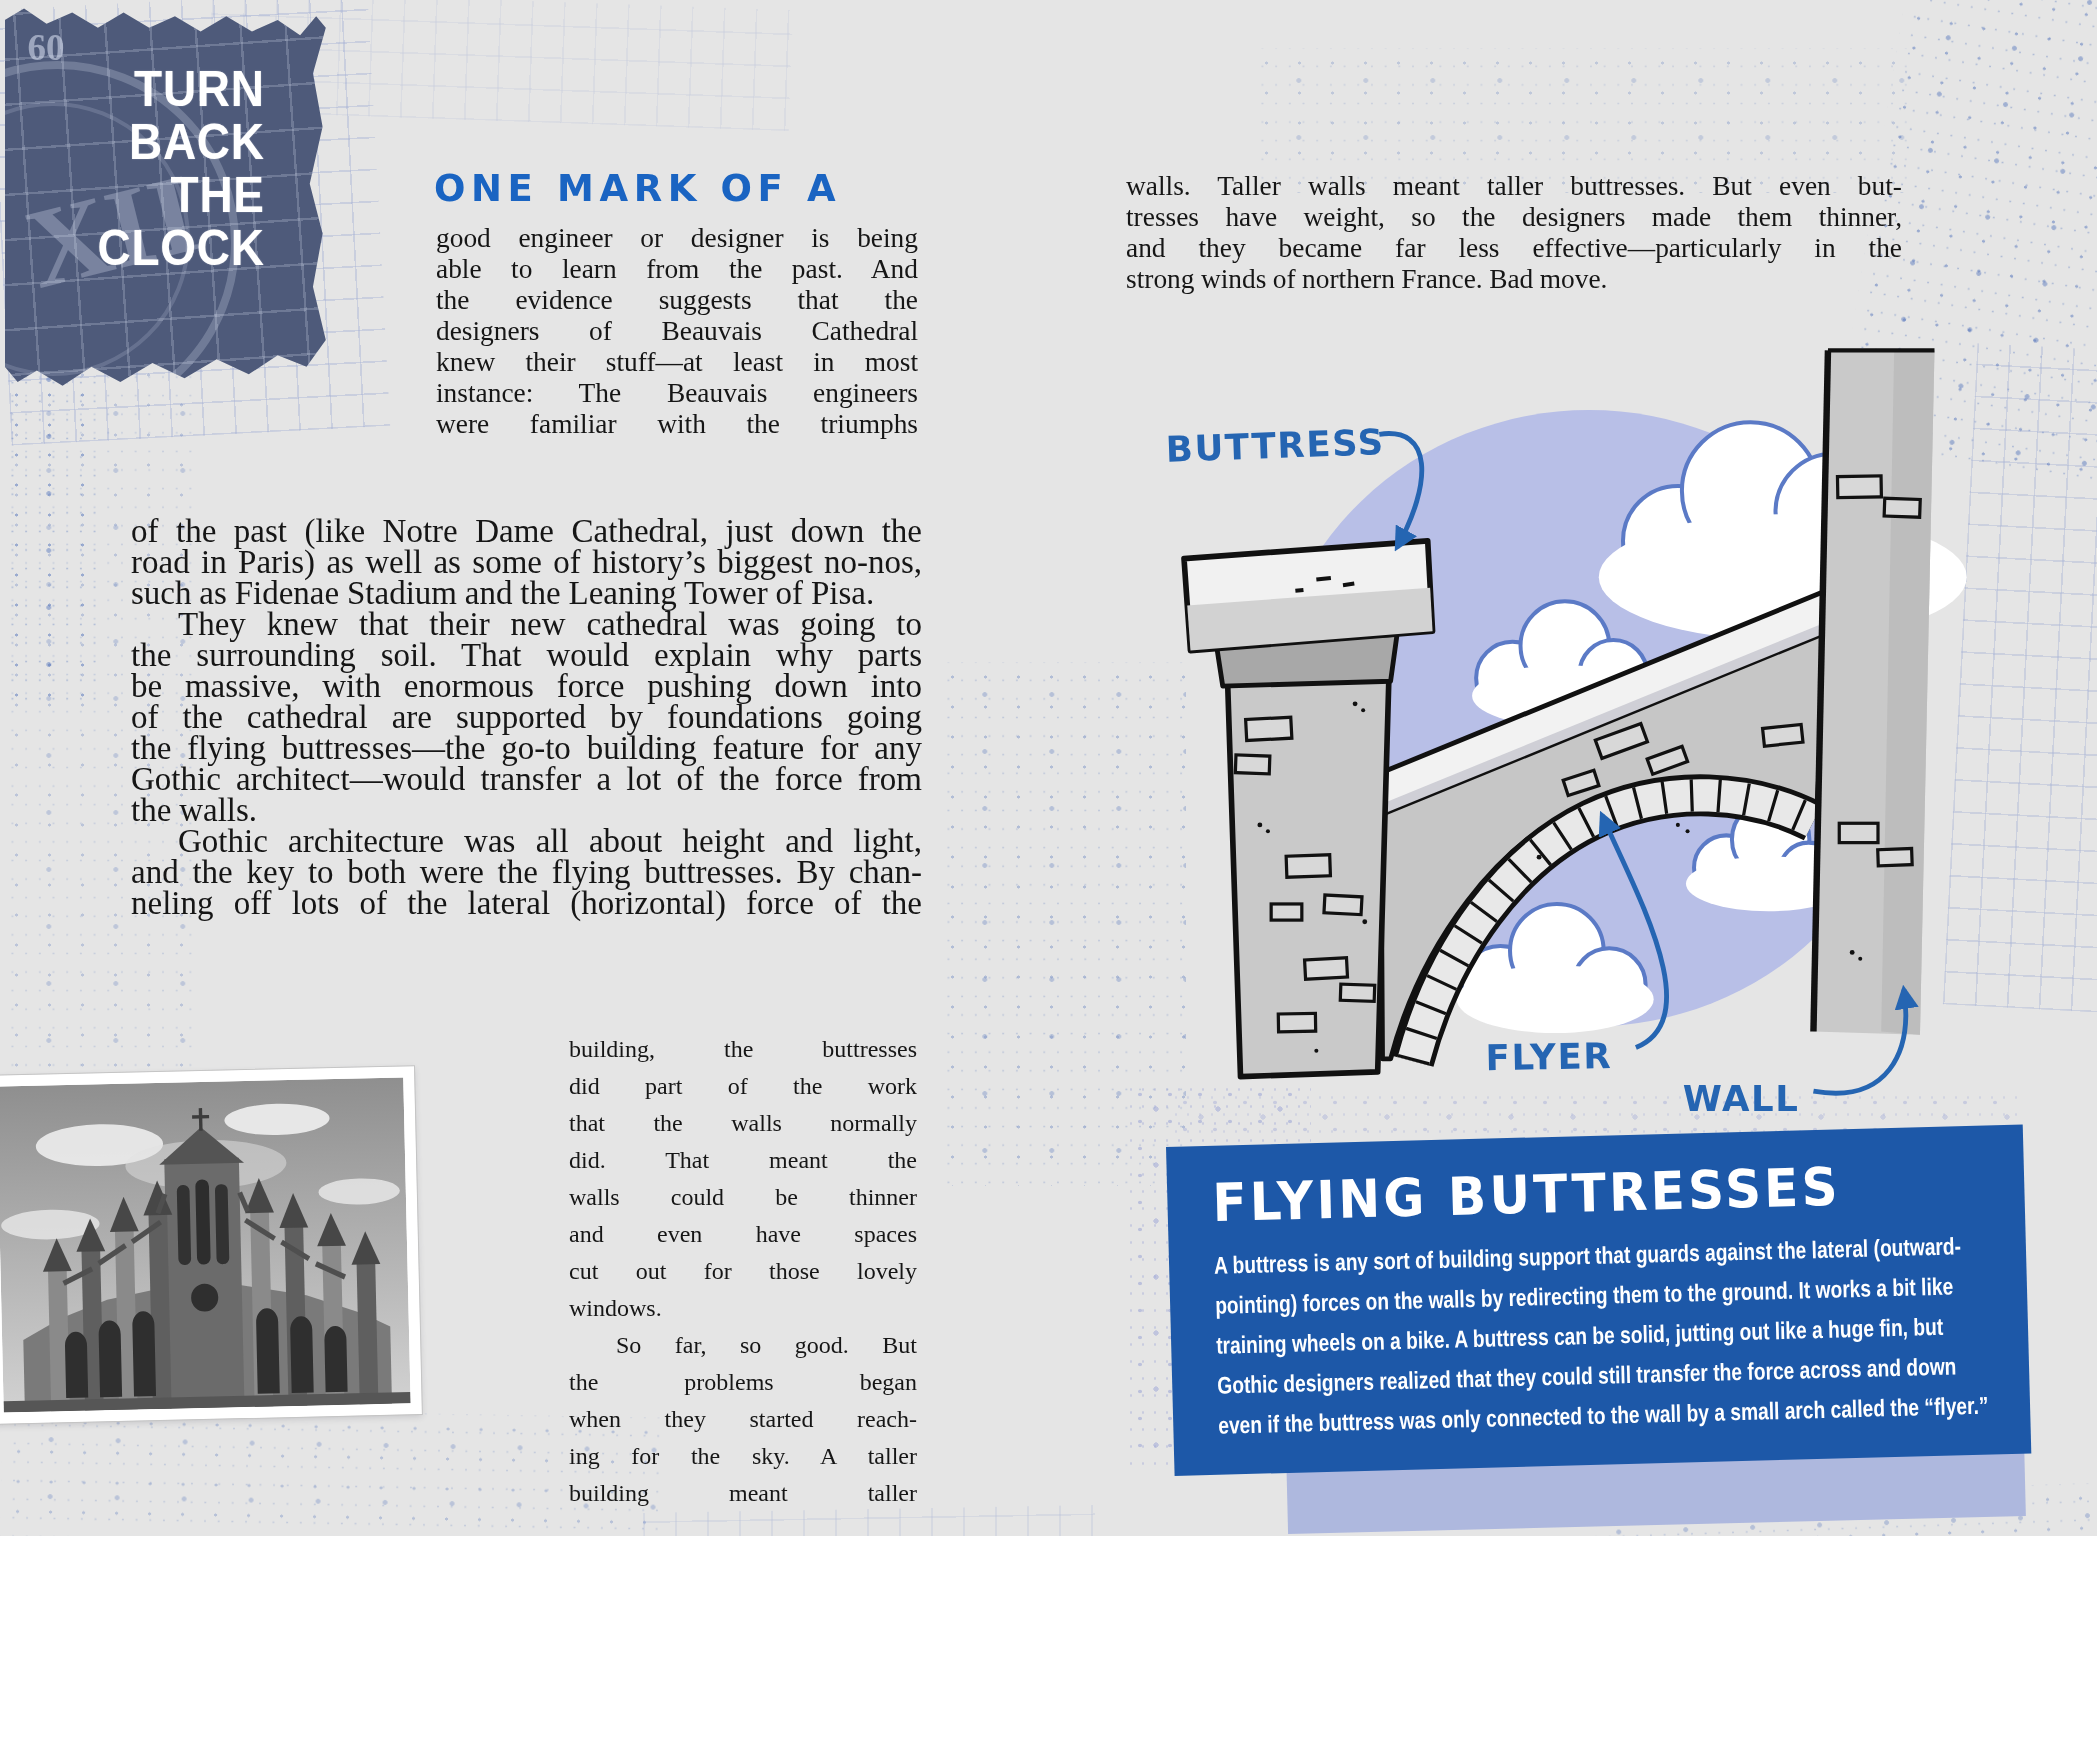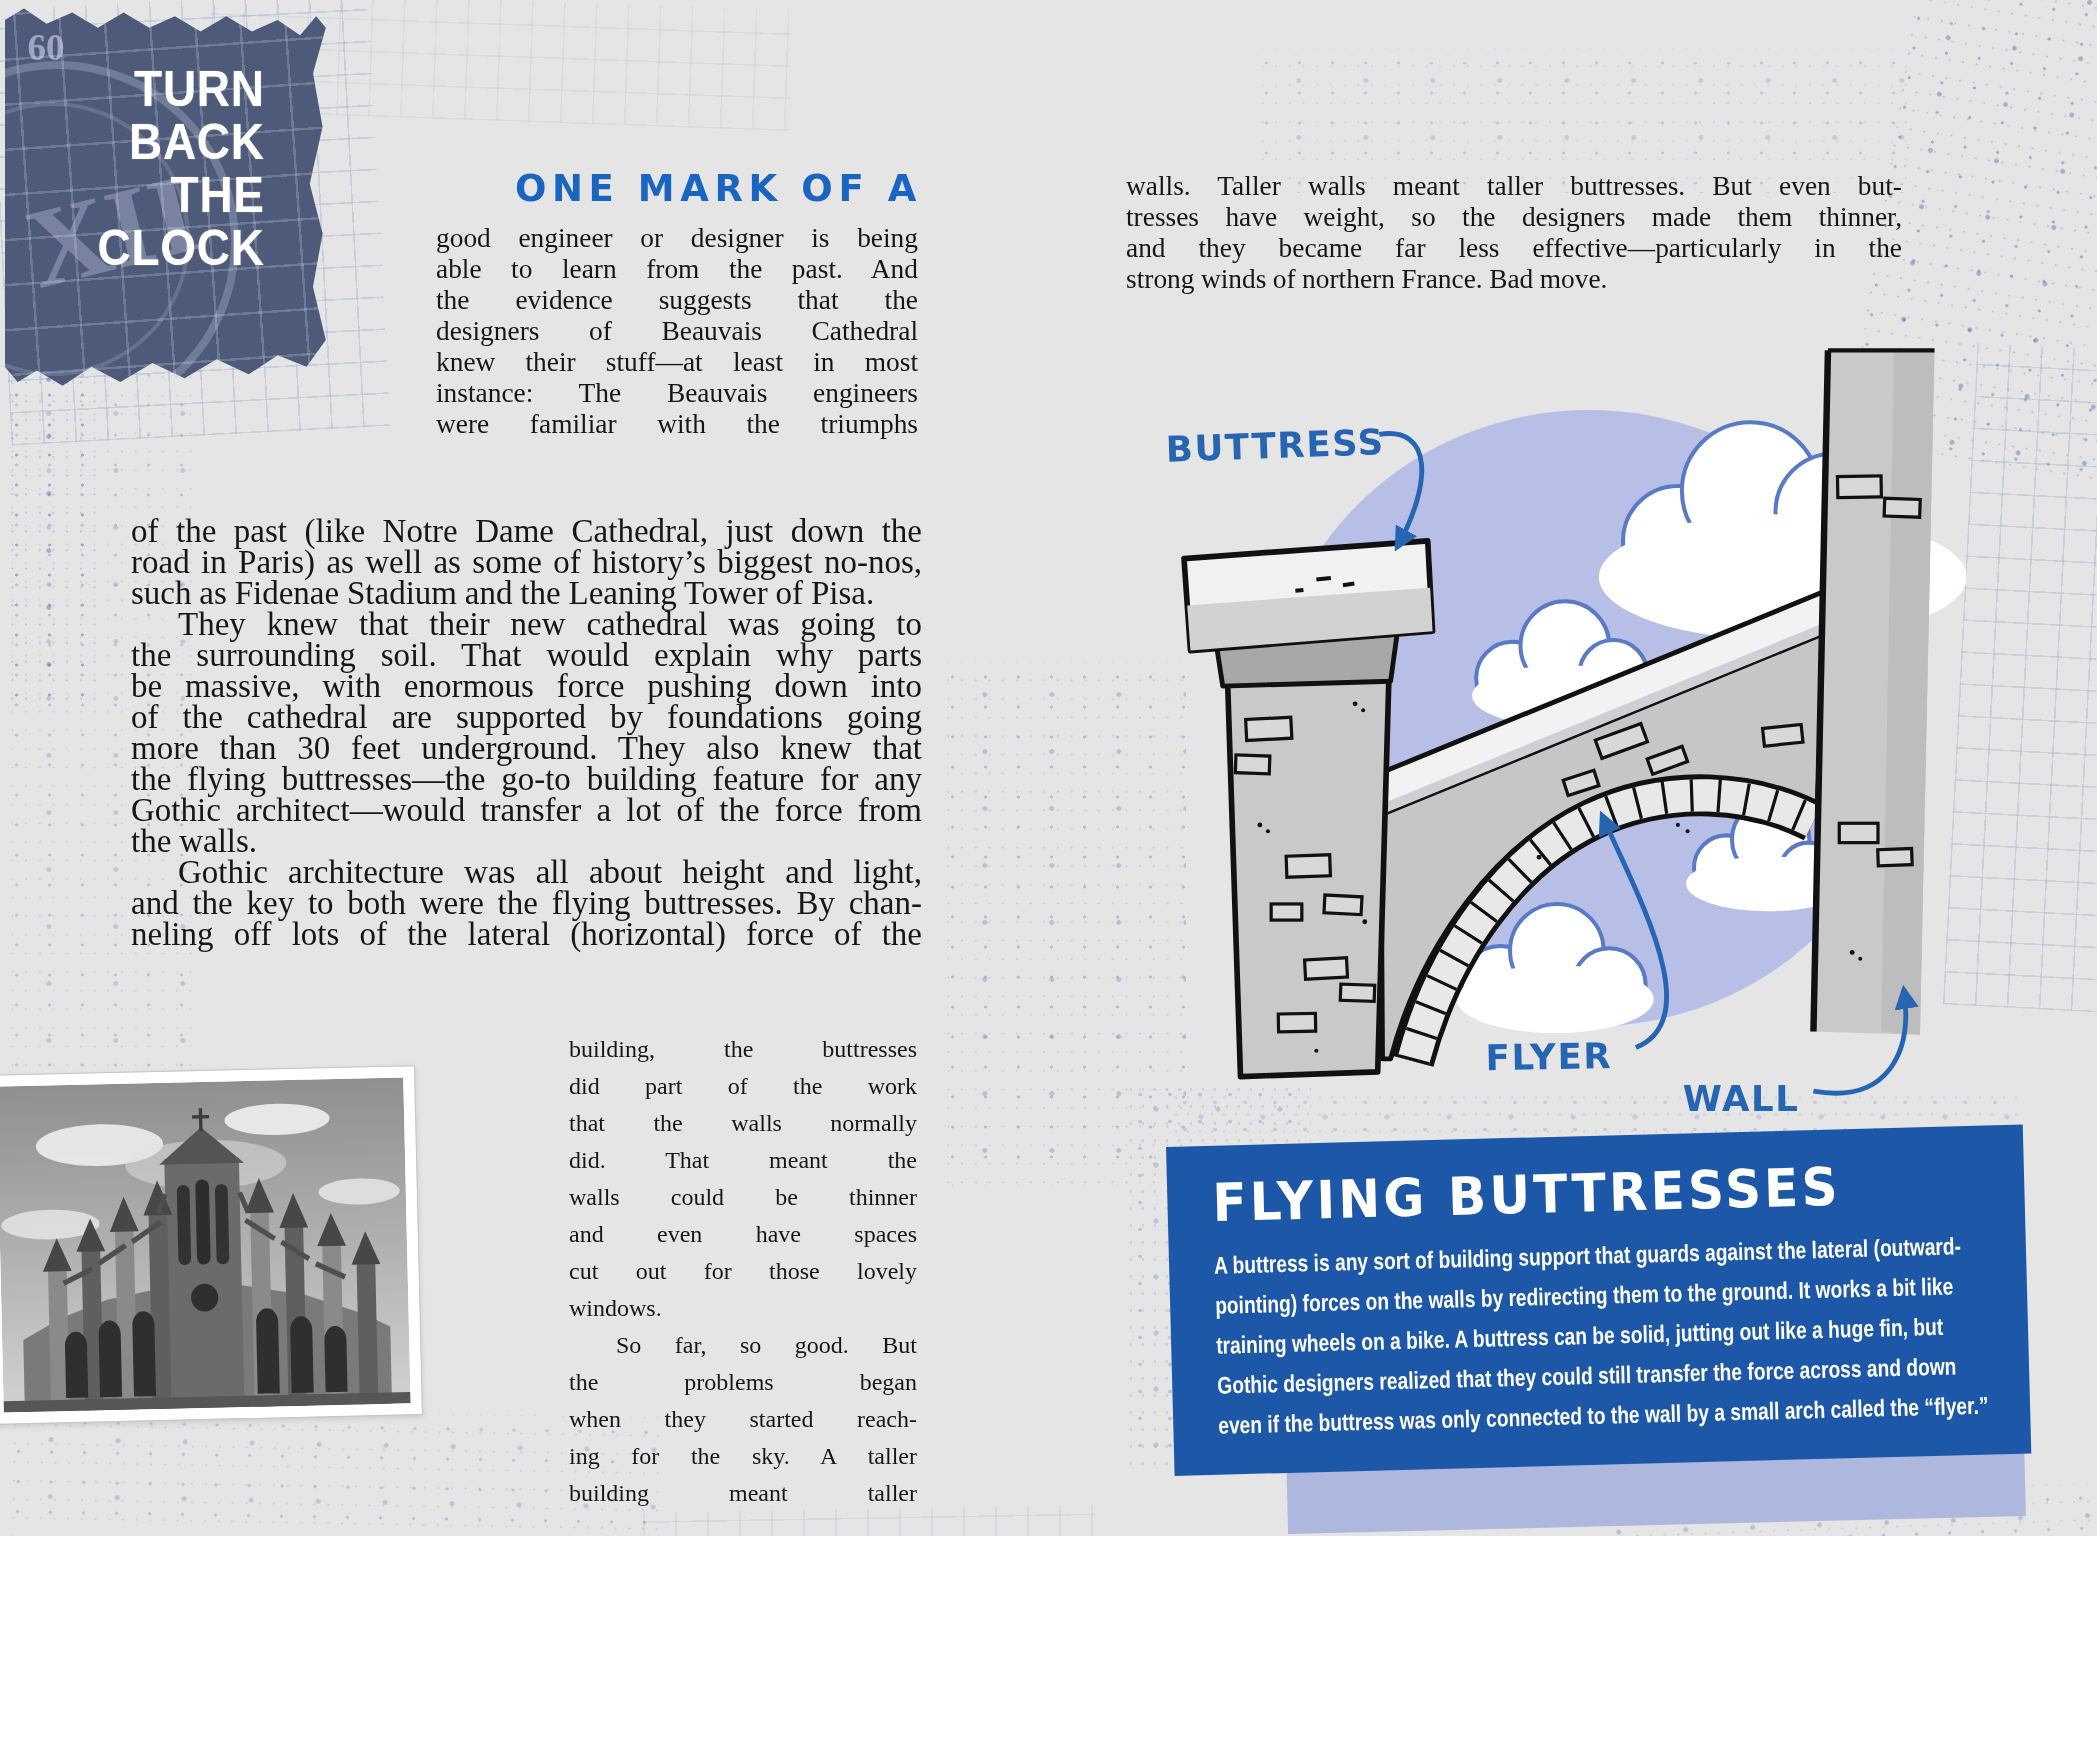--- a/index.html
+++ b/index.html
@@ -38,21 +38,21 @@
   .clock-num.small{left:22.6px;top:21px;font-size:37px;color:rgba(222,230,245,.55);}
   .clock-num.large{left:22.6px;top:161px;font-size:113px;transform:rotate(-14deg);}
   .banner-title{position:absolute;right:61px;top:58px;text-align:right;color:#ffffff;
     font-family:"Liberation Sans",sans-serif;font-weight:800;font-size:50px;line-height:53px;
     letter-spacing:0.8px;transform:scaleX(.92);transform-origin:right top;
     text-shadow:0 0 1.6px rgba(255,255,255,.4);}
 
   
   .headline{position:absolute;left:434px;top:166px;width:488px;margin:0;
     font-family:"DejaVu Sans",sans-serif;font-weight:bold;font-size:37px;letter-spacing:5.6px;
-    color:#1a64c2;transform:scaleY(1.02);transform-origin:left top;text-align:right;}
+    color:#1a64c2;transform:scaleY(1.02);transform-origin:left top;}
   .body{position:absolute;font-size:27.4px;line-height:31px;}
   .para .tl{text-align:justify;text-align-last:justify;word-spacing:-0.4px;}
   .para .tl.last{text-align-last:left;}
   .para.indent .tl:first-child{text-indent:47px;}
   .intro-col{left:436px;top:223px;width:482px;}
   .main-block{left:131px;top:516px;width:791px;font-size:33px;}
   .wrap-col{left:569px;top:1031px;width:348px;font-size:24px;line-height:37px;}
   .right-para{left:1126px;top:171px;width:776px;}
 
   
@@ -139,21 +139,20 @@
       <div class="para">
           <div class="tl">of the past (like Notre Dame Cathedral, just down the</div>
           <div class="tl">road in Paris) as well as some of history’s biggest no-nos,</div>
           <div class="tl last">such as Fidenae Stadium and the Leaning Tower of Pisa.</div>
         </div>
       <div class="para indent">
           <div class="tl">They knew that their new cathedral was going to</div>
           <div class="tl">the surrounding soil. That would explain why parts</div>
           <div class="tl">be massive, with enormous force pushing down into</div>
           <div class="tl">of the cathedral are supported by foundations going</div>
-          <div class="tl">more than 30 feet underground. They also knew that</div>
           <div class="tl">the flying buttresses—the go-to building feature for any</div>
           <div class="tl">Gothic architect—would transfer a lot of the force from</div>
           <div class="tl last">the walls.</div>
         </div>
       <div class="para indent">
           <div class="tl">Gothic architecture was all about height and light,</div>
           <div class="tl">and the key to both were the flying buttresses. By chan-</div>
           <div class="tl">neling off lots of the lateral (horizontal) force of the</div>
         </div>
     </div>

